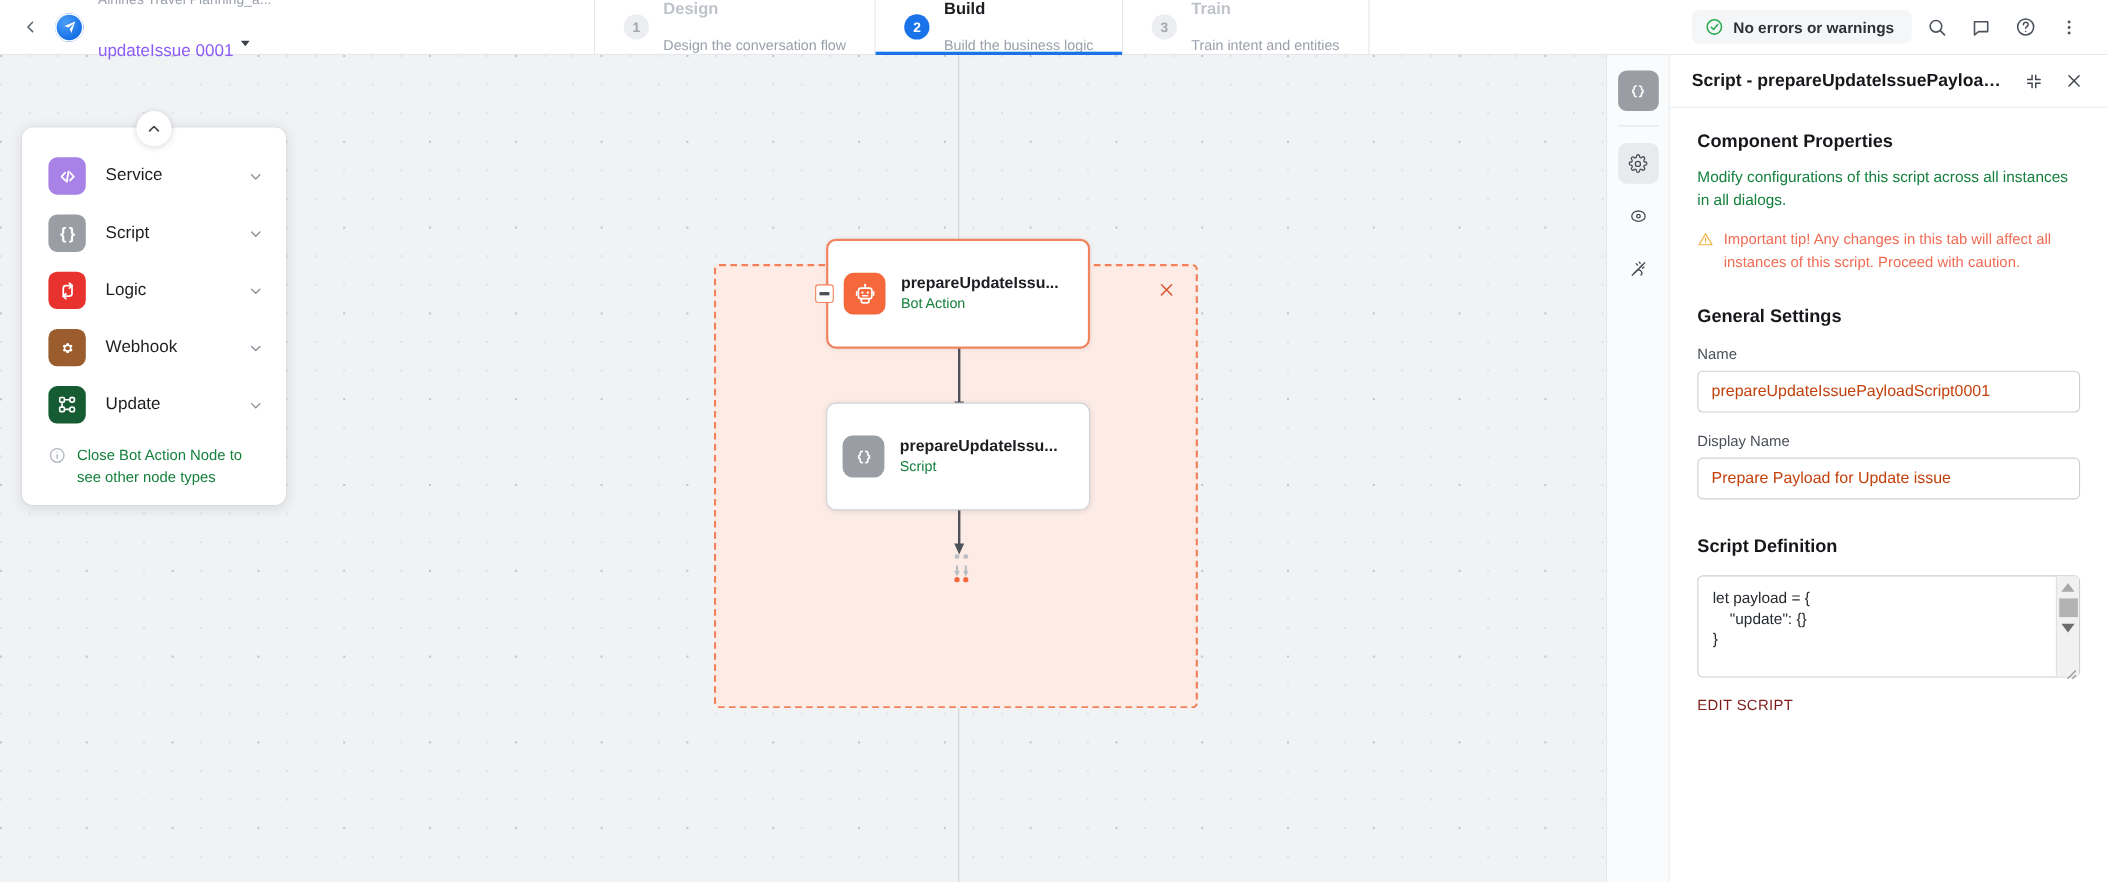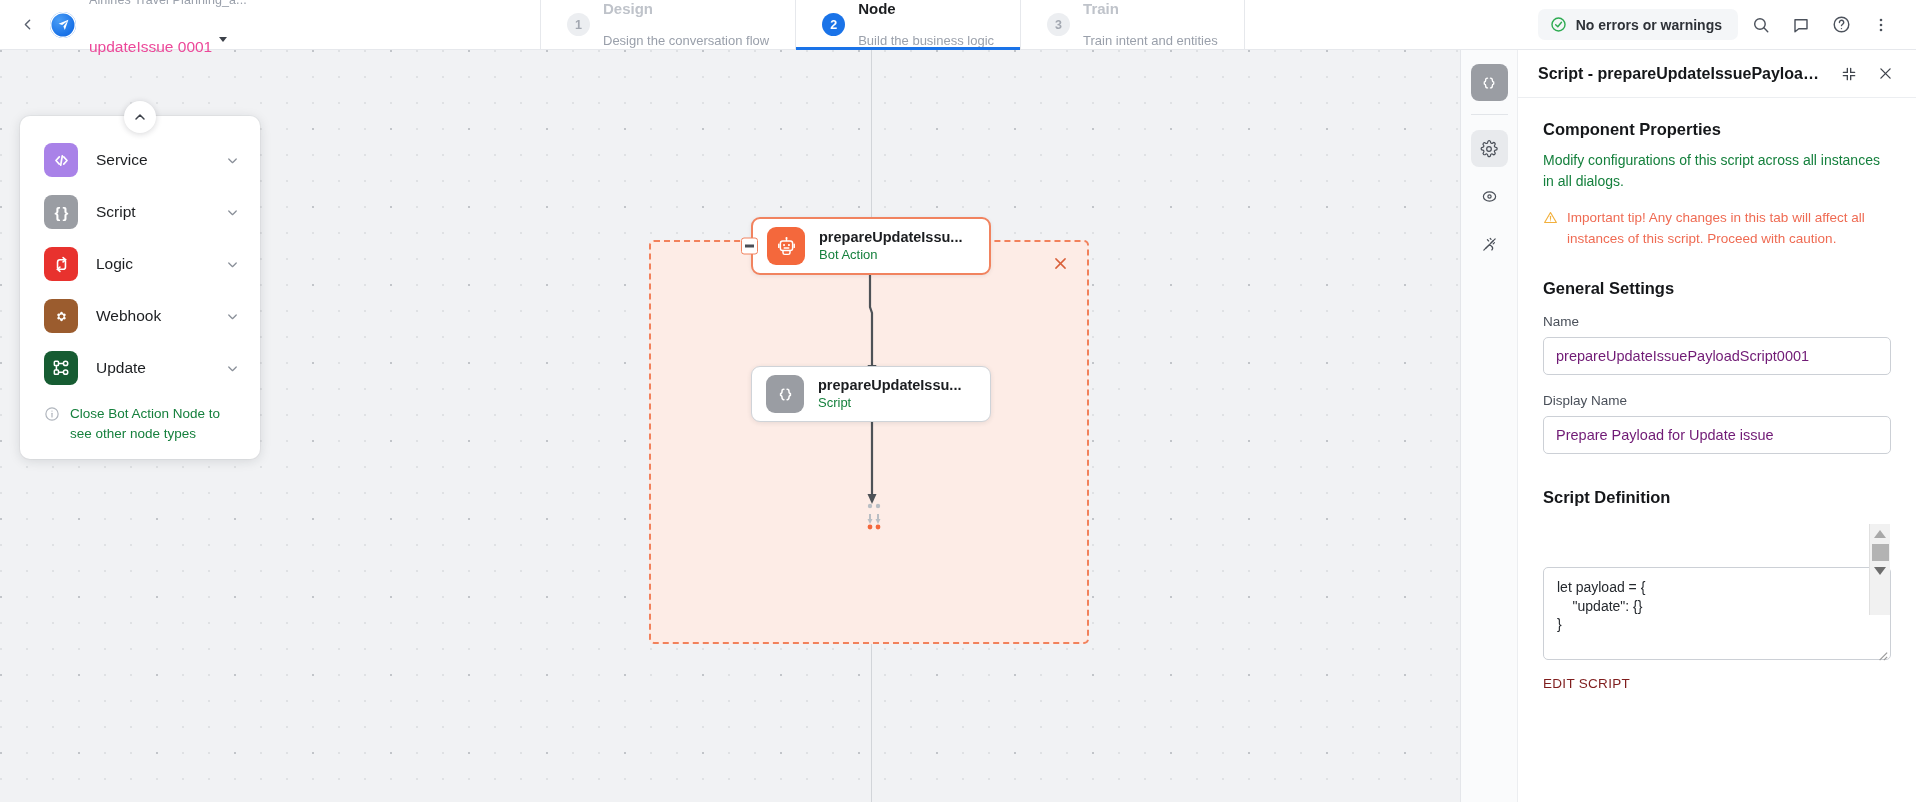--- a/index.html
+++ b/index.html
@@ -23,21 +23,21 @@
   }
   .bot-avatar {
     width: 26px; height: 26px; border-radius: 50%;
     background: radial-gradient(circle at 35% 32%, #4a9df5 0%, #1a73e8 62%, #1565d8 100%);
     margin-left: 10px; display: flex; align-items: center; justify-content: center;
     flex: 0 0 26px; box-shadow: 0 0 0 1.5px #fff inset;
   }
   .bot-avatar svg { display:block; }
   .tb-titles { margin-left: 13px; display: flex; flex-direction: column; justify-content: center; line-height: 1.25; }
   .tb-sub { font-size: 12.5px; color: #9aa0ab; letter-spacing: .1px; white-space: nowrap; }
-  .tb-main { font-size: 15.5px; color: #ec4899; display: flex; gap: 7px; white-space: nowrap; cursor: pointer; margin-top: 28px; }
+  .tb-main { font-size: 15.5px; color: #8b5cf6; display: flex; gap: 7px; white-space: nowrap; cursor: pointer; margin-top: 28px; }
   .caret-dn { width: 0; height: 0; border-left: 4.5px solid transparent; border-right: 4.5px solid transparent; border-top: 5px solid #3c4149; }
 
   .tb-steps { display: flex; align-items: stretch; flex: 0 0 auto; }
   .step {
     display: flex; align-items: center; gap: 13px; padding: 0 26px 0 26px;
     border-left: 1px solid #e6e8ec; cursor: pointer; position: relative; min-width: 200px;
   }
   .step:first-child { border-left: 1px solid #e6e8ec; }
   .step-num {
     width: 23px; height: 23px; border-radius: 50%; flex: 0 0 23px;
@@ -109,21 +109,21 @@
   .group-region {
     position: absolute; left: 649px; top: 190px; width: 440px; height: 404px;
     background: #fdece6; border: 2px dashed #f2815b; border-radius: 5px; z-index: 2;
   }
   .group-close {
     position: absolute; right: 14px; top: 8px; width: 26px; height: 26px;
     display: flex; align-items: center; justify-content: center; cursor: pointer; color: #d9603a;
   }
   .node {
     position: absolute; width: 240px; background: #fff; border-radius: 9px;
-    display: flex; align-items: center; gap: 14px; padding: 8px 14px; z-index: 5; cursor: pointer;
+    display: flex; align-items: center; gap: 14px; padding: 29px 14px; z-index: 5; cursor: pointer;
   }
   .node-bot { left: 751px; top: 167px; border: 2px solid #f1835f; box-shadow: 0 1px 4px rgba(30,35,45,.08); }
   .node-script { left: 751px; top: 316px; border: 1.5px solid #cfd3d8; box-shadow: 0 1px 5px rgba(30,35,45,.10); }
   .node-ic {
     width: 38px; height: 38px; border-radius: 9px; flex: 0 0 38px;
     display: flex; align-items: center; justify-content: center; color: #fff; font-weight: 700; font-size: 14px;
   }
   .node-txt { display: flex; flex-direction: column; line-height: 1.3; min-width: 0; }
   .node-title { font-size: 14.5px; color: #1c1e21; font-weight: 700; white-space: nowrap; overflow: hidden; }
   .node-sub { font-size: 13px; color: #15803d; }
@@ -173,30 +173,30 @@
   .sec-title { font-size: 16.5px; font-weight: 700; color: #15171a; margin-bottom: 11px; }
   .sec-desc { font-size: 14px; color: #15803d; line-height: 1.5; margin-bottom: 16px; }
   .tip { display: flex; gap: 9px; margin-bottom: 30px; }
   .tip svg { flex: 0 0 15px; margin-top: 2px; }
   .tip-txt { font-size: 13.5px; line-height: 1.52; color: #ef6b53; }
 
   .sec-title2 { font-size: 16.5px; font-weight: 700; color: #15171a; margin-bottom: 16px; }
   .field-label { font-size: 13.5px; color: #4a505a; margin-bottom: 8px; }
   .field-input {
     width: 100%; height: 38px; border: 1px solid #ccd0d6; border-radius: 5px;
-    padding: 0 12px; font-size: 14.5px; color: #701a75; background: #fff;
+    padding: 0 12px; font-size: 14.5px; color: #c2410c; background: #fff;
     font-family: "Liberation Sans", sans-serif; outline: none; margin-bottom: 18px;
   }
 
   .code-wrap { position: relative; margin-bottom: 12px; }
   .code-box {
     width: 100%; height: 93px; border: 1px solid #ccd0d6; border-radius: 5px;
     padding: 10px 32px 10px 13px; font-size: 14px; color: #262a2f; resize: none;
     font-family: "Liberation Sans", sans-serif; line-height: 1.32; background: #fff; outline: none;
-    white-space: pre; overflow: hidden; margin-top: 44px;
+    white-space: pre; overflow: hidden;
   }
   .code-scroll {
     position: absolute; right: 1px; top: 1px; width: 21px; height: 91px;
     background: #f1f1f1; border-left: 1px solid #e0e0e0;
     display: flex; flex-direction: column; align-items: center; cursor: pointer;
   }
   .sc-arrow { width: 0; height: 0; margin: 6px 0; }
   .sc-up { border-left: 6px solid transparent; border-right: 6px solid transparent; border-bottom: 8px solid #a8a8a8; }
   .sc-dn { border-left: 6px solid transparent; border-right: 6px solid transparent; border-top: 8px solid #6d6d6d; }
   .sc-thumb { width: 17px; height: 17px; background: #b3b3b3; }
@@ -236,21 +236,21 @@
       <div class="step">
         <div class="step-num">1</div>
         <div class="step-txt">
           <div class="step-title">Design</div>
           <div class="step-desc">Design the conversation flow</div>
         </div>
       </div>
       <div class="step active">
         <div class="step-num">2</div>
         <div class="step-txt">
-          <div class="step-title">Node</div>
+          <div class="step-title">Build</div>
           <div class="step-desc">Build the business logic</div>
         </div>
       </div>
       <div class="step" style="border-right:1px solid #e6e8ec;">
         <div class="step-num">3</div>
         <div class="step-txt">
           <div class="step-title">Train</div>
           <div class="step-desc">Train intent and entities</div>
         </div>
       </div>

